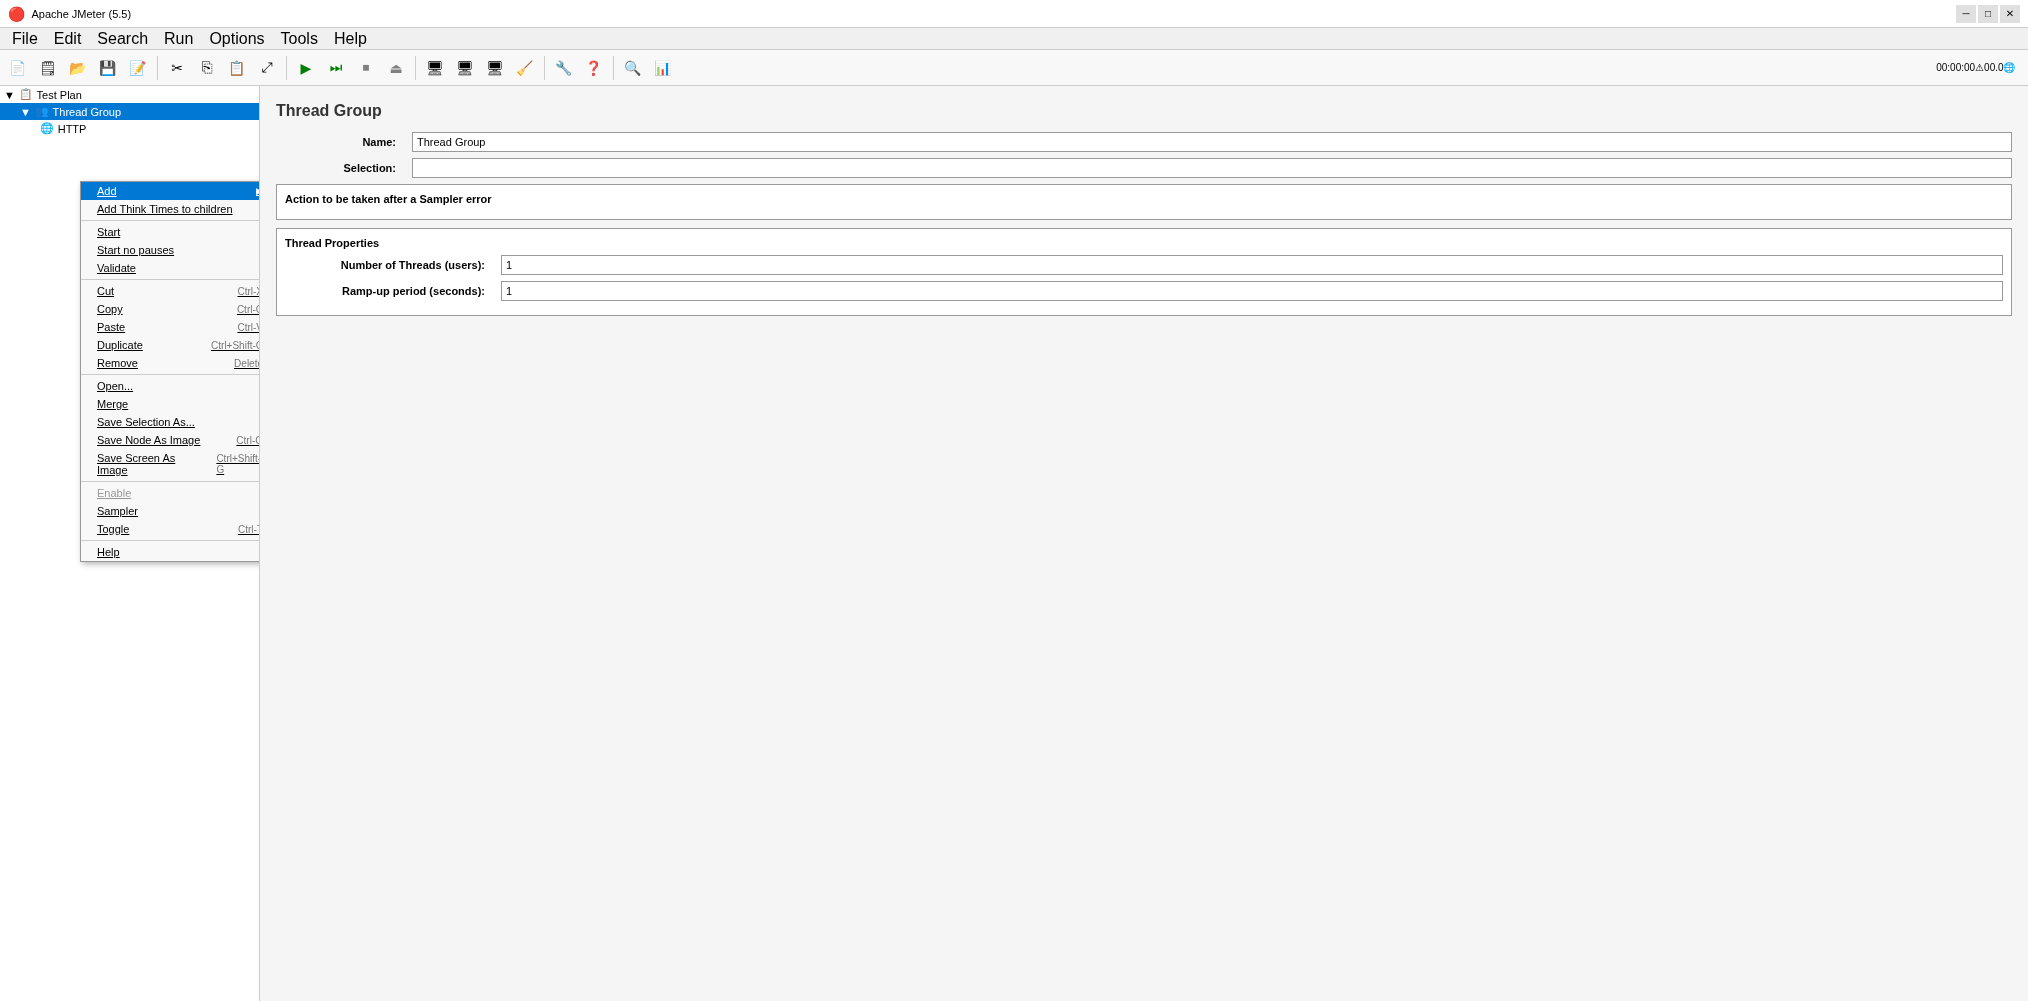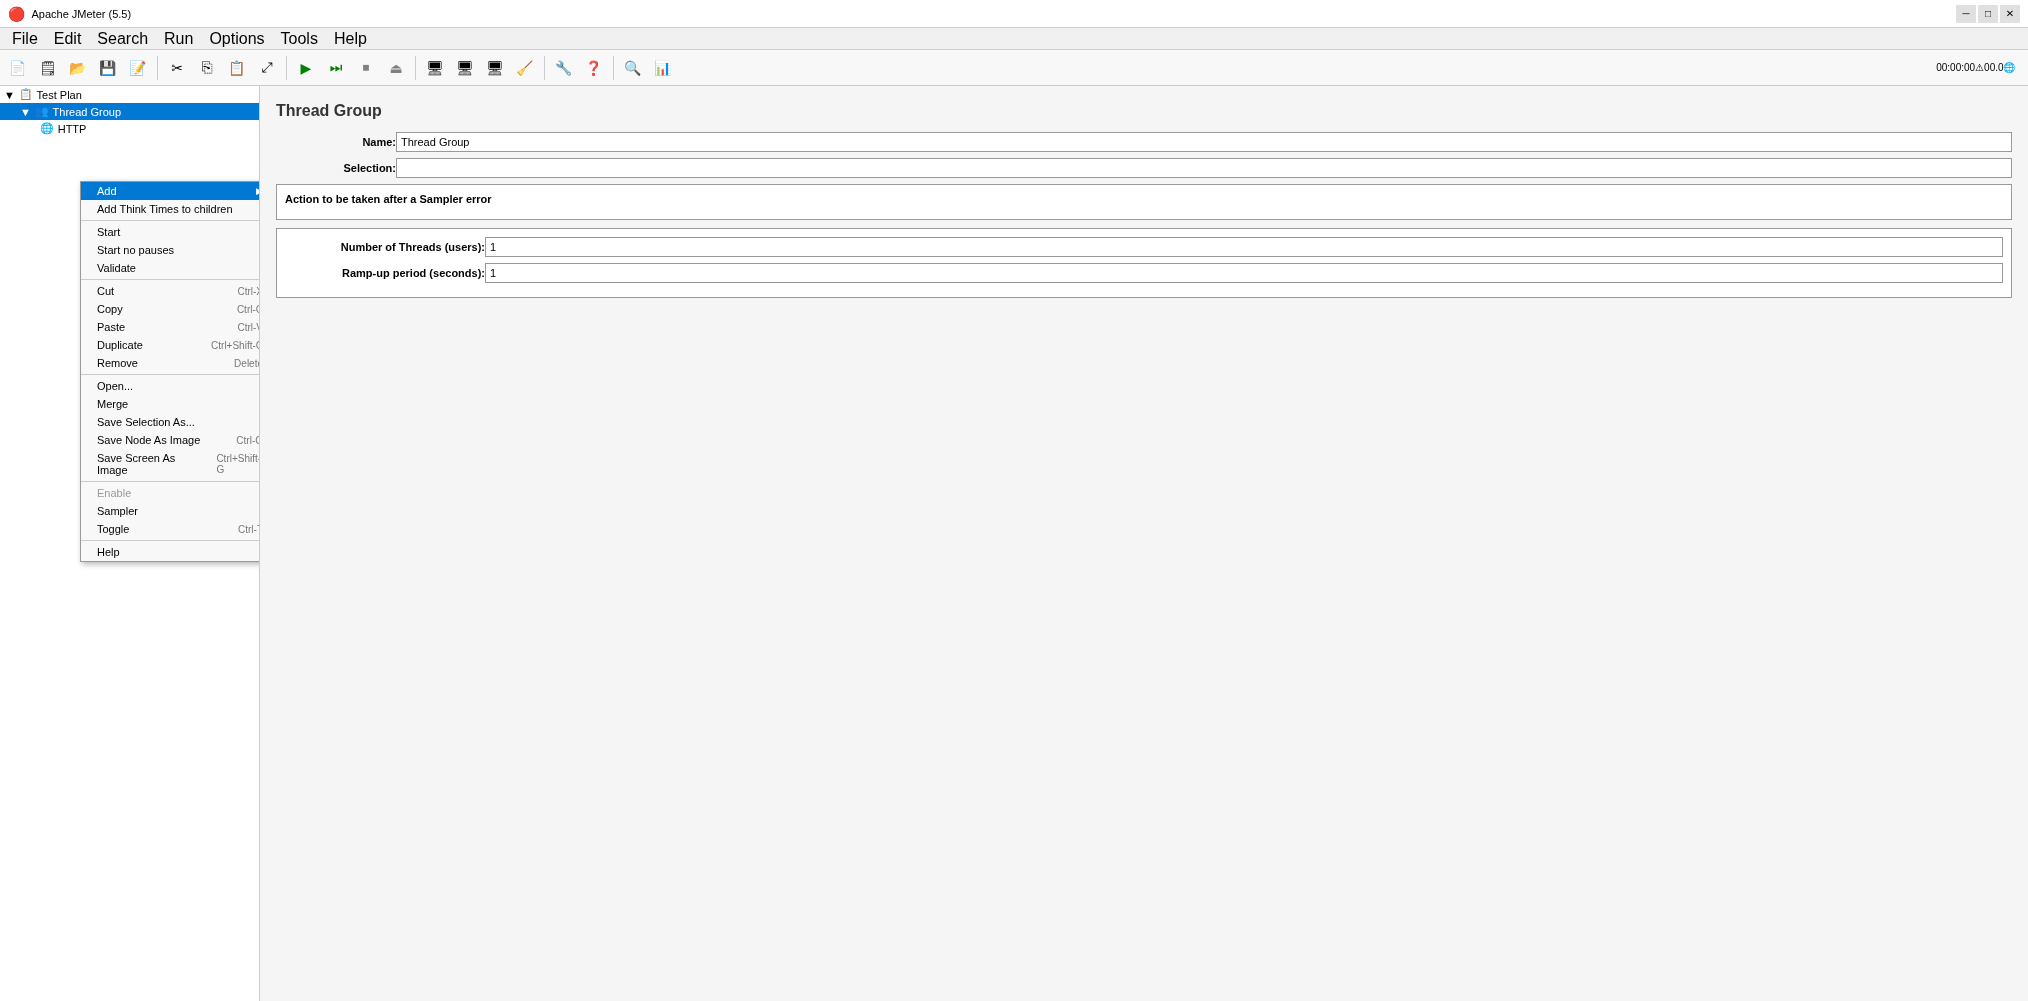--- a/index.html
+++ b/index.html
@@ -104,21 +104,21 @@
       font-size: 16px;
       font-weight: bold;
       margin-bottom: 12px;
       color: #333;
     }
     
     .form-row {
       display: flex;
       align-items: center;
       margin-bottom: 6px;
-      gap: 0;
+      gap: 16px;
     }
     .form-label {
       width: 120px;
       font-weight: bold;
       text-align: right;
       font-size: 11px;
     }
     .form-input {
       flex: 1;
       height: 20px;
@@ -152,20 +152,21 @@
       z-index: 1000;
     }
     .context-menu-item {
       padding: 3px 16px;
       cursor: pointer;
       display: flex;
       align-items: center;
       justify-content: space-between;
       font-size: 11px;
       position: relative;
+      text-decoration: underline;
     }
     .context-menu-item.highlighted { background: #0078d4; color: #fff; }
     .context-menu-item.disabled { color: #999; cursor: default; }
     .context-menu-sep { height: 1px; background: #ccc; margin: 2px 0; }
     .shortcut { color: #777; font-size: 10px; margin-left: 20px; }
     .submenu-arrow { font-size: 9px; }
 
     .window-controls {
       margin-left: auto;
       display: flex;
@@ -347,20 +348,21 @@
     <div class="form-row">
       <span class="form-label">Selection:</span>
       <input class="form-input" type="text" style="">
     </div>
 
     <div class="section-box">
       <div class="section-title">Action to be taken after a Sampler error</div>
     </div>
 
     <div class="section-box">
+      <div class="section-title">Thread Properties</div>
       <div class="form-row">
         <span class="form-label" style="width: 200px; text-align: right;">Number of Threads (users):</span>
         <input class="form-input" type="text" value="1" style="">
       </div>
       <div class="form-row">
         <span class="form-label" style="width: 200px;">Ramp-up period (seconds):</span>
         <input class="form-input" type="text" value="1" style="">
       </div>
     </div>
   </div>

